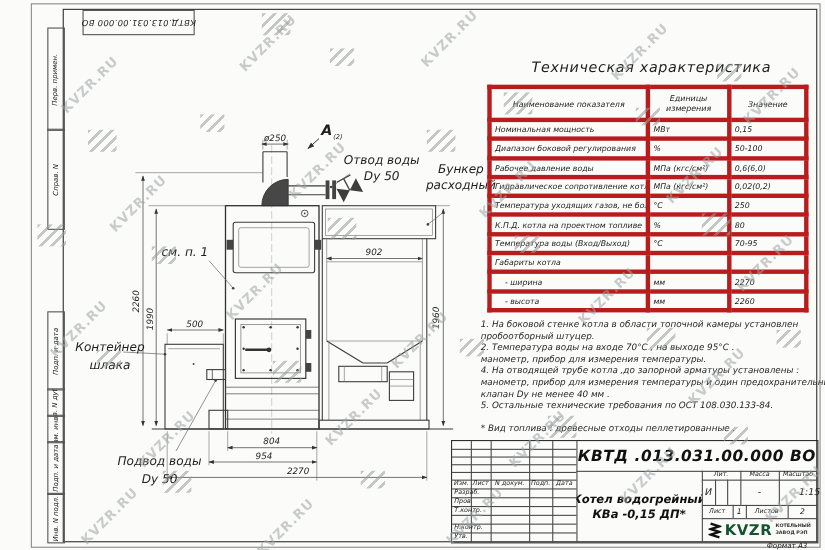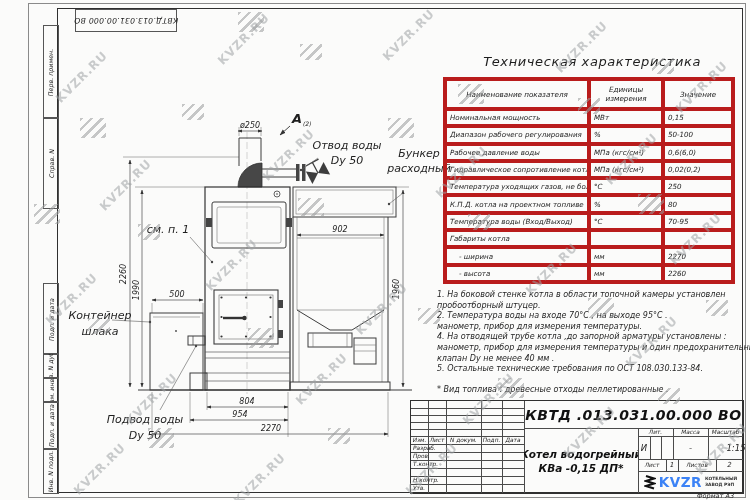--- a/index.html
+++ b/index.html
@@ -38,21 +38,21 @@
   .tb .vl{position:absolute;width:1px;background:#4a4a4a}
   .tb .hl{position:absolute;height:1px;background:#4a4a4a}
   .tb .cell{position:absolute;font:italic 5.8px "DejaVu Sans",sans-serif;color:#222;
             display:flex;align-items:center;justify-content:center;overflow:hidden;white-space:nowrap}
   .tb .cell-l{justify-content:flex-start;padding-left:2px}
   .tb .big-num{font:italic 600 14px "DejaVu Sans",sans-serif;letter-spacing:.5px;color:#111}
   .tb .pname{font:italic 600 10.5px "DejaVu Sans",sans-serif;color:#111;flex-direction:column;line-height:14px}
   .tb .val{font:italic 8.5px "DejaVu Sans",sans-serif}
   .logo-cell{position:absolute;left:228px;top:70px;width:103px;height:21px;
              display:flex;align-items:center;justify-content:center;gap:3px}
-  .logo-word{font:900 13.5px "DejaVu Sans",sans-serif;color:#3b82f6;letter-spacing:.5px}
+  .logo-word{font:900 13.5px "DejaVu Sans",sans-serif;color:#14532d;letter-spacing:.5px}
   .logo-sub{display:flex;flex-direction:column;font:600 4.4px "DejaVu Sans",sans-serif;
             color:#333;line-height:5.4px}
   .format-note{left:697px;top:492px;font:italic 6.5px "DejaVu Sans",sans-serif;color:#222}
   
   .wm-text{position:absolute;font:600 12px "DejaVu Sans",sans-serif;color:#9fa3a5;
            letter-spacing:1px;transform:rotate(-45deg);opacity:.55;pointer-events:none;z-index:6}
   .wm-bars{position:absolute;background:repeating-linear-gradient(135deg,#999b9c 0 2.6px,transparent 2.6px 7.2px);
            transform:rotate(0deg);opacity:.55;pointer-events:none;z-index:6}
   svg text{font-family:"DejaVu Sans",sans-serif}
   .d{font:italic 8px "DejaVu Sans",sans-serif;fill:#222}
@@ -273,21 +273,21 @@
         <th style="width:60px">Значение</th>
       </tr>
     </thead>
     <tbody id="spec-body">
         <tr>
           <td>Номинальная мощность</td>
           <td>МВт</td>
           <td>0,15</td>
         </tr>
         <tr>
-          <td>Диапазон рабочего регулирования</td>
+          <td>Диапазон боковой регулирования</td>
           <td>%</td>
           <td>50-100</td>
         </tr>
         <tr>
           <td>Рабочее давление воды</td>
           <td>МПа (кгс/см²)</td>
           <td>0,6(6,0)</td>
         </tr>
         <tr>
           <td>Гидравлическое сопротивление котла</td>

